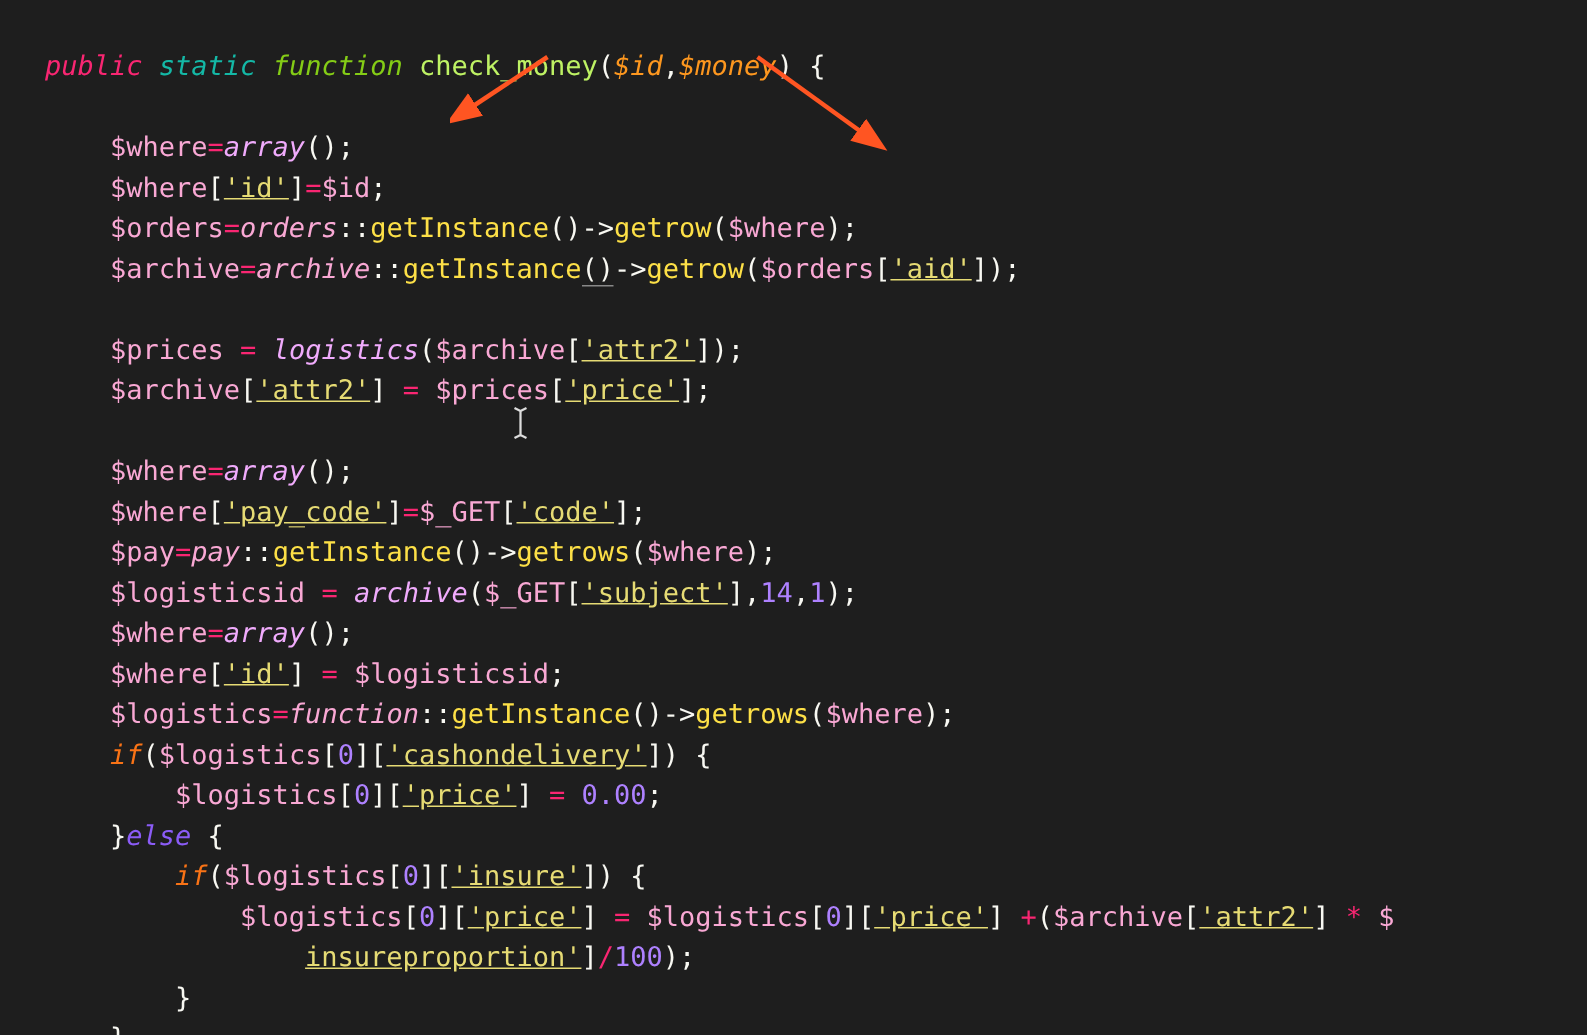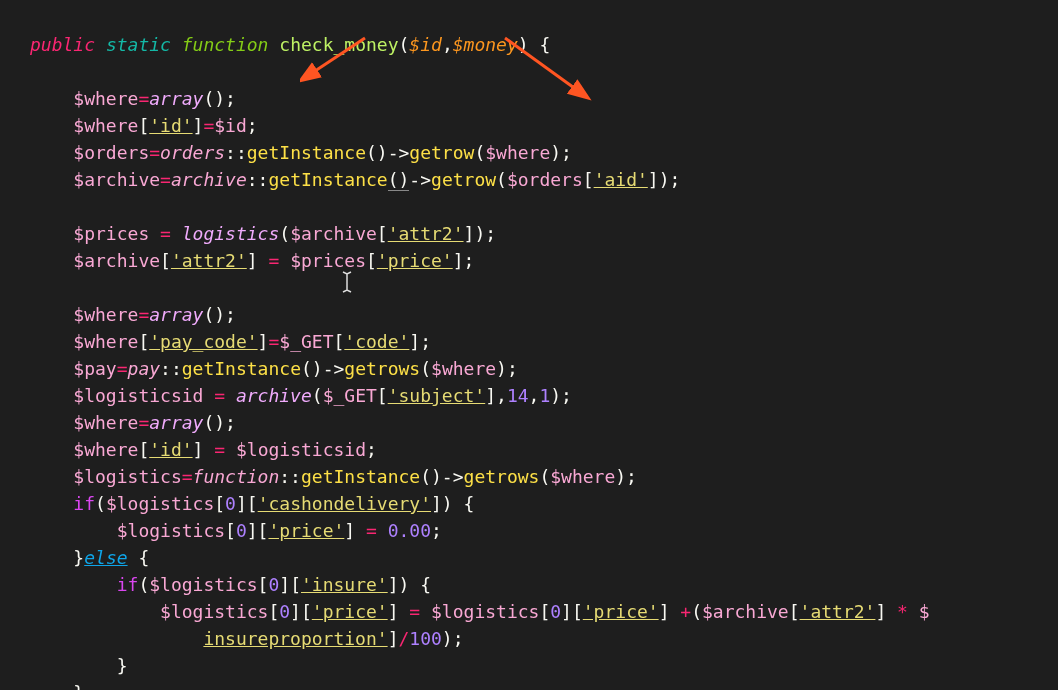--- a/index.html
+++ b/index.html
@@ -28,22 +28,22 @@
   .kw-function { color: #84cc16; font-style: italic; margin-top: 36px; }
   .fn-name { color: #bef264; }
   .param { color: #fd971f; font-style: italic; }
   .punct { color: #f8f8f2; }
   .var { color: #f9a8d4; }
   .op { color: #f92672; }
   .fn-call { color: #f0abfc; font-style: italic; }
   .class-name { color: #f9a8d4; font-style: italic; margin-top: 24px; }
   .str { color: #e6db74; text-decoration: underline; }
   .num { color: #ae81ff; }
-  .kw-if { color: #d946ef; }
-  .kw-else { color: #0ea5e9; font-style: italic; text-decoration: underline; }
+  .kw-if { color: #f97316; font-style: italic; }
+  .kw-else { color: #8b5cf6; font-style: italic; }
   .method { color: #fde047; }
   .text-cursor {
     position: absolute;
     left: 340px;
     top: 270px;
     width: 14px;
     height: 22px;
     pointer-events: none;
     color: #ccc;
     font-size: 22px;

